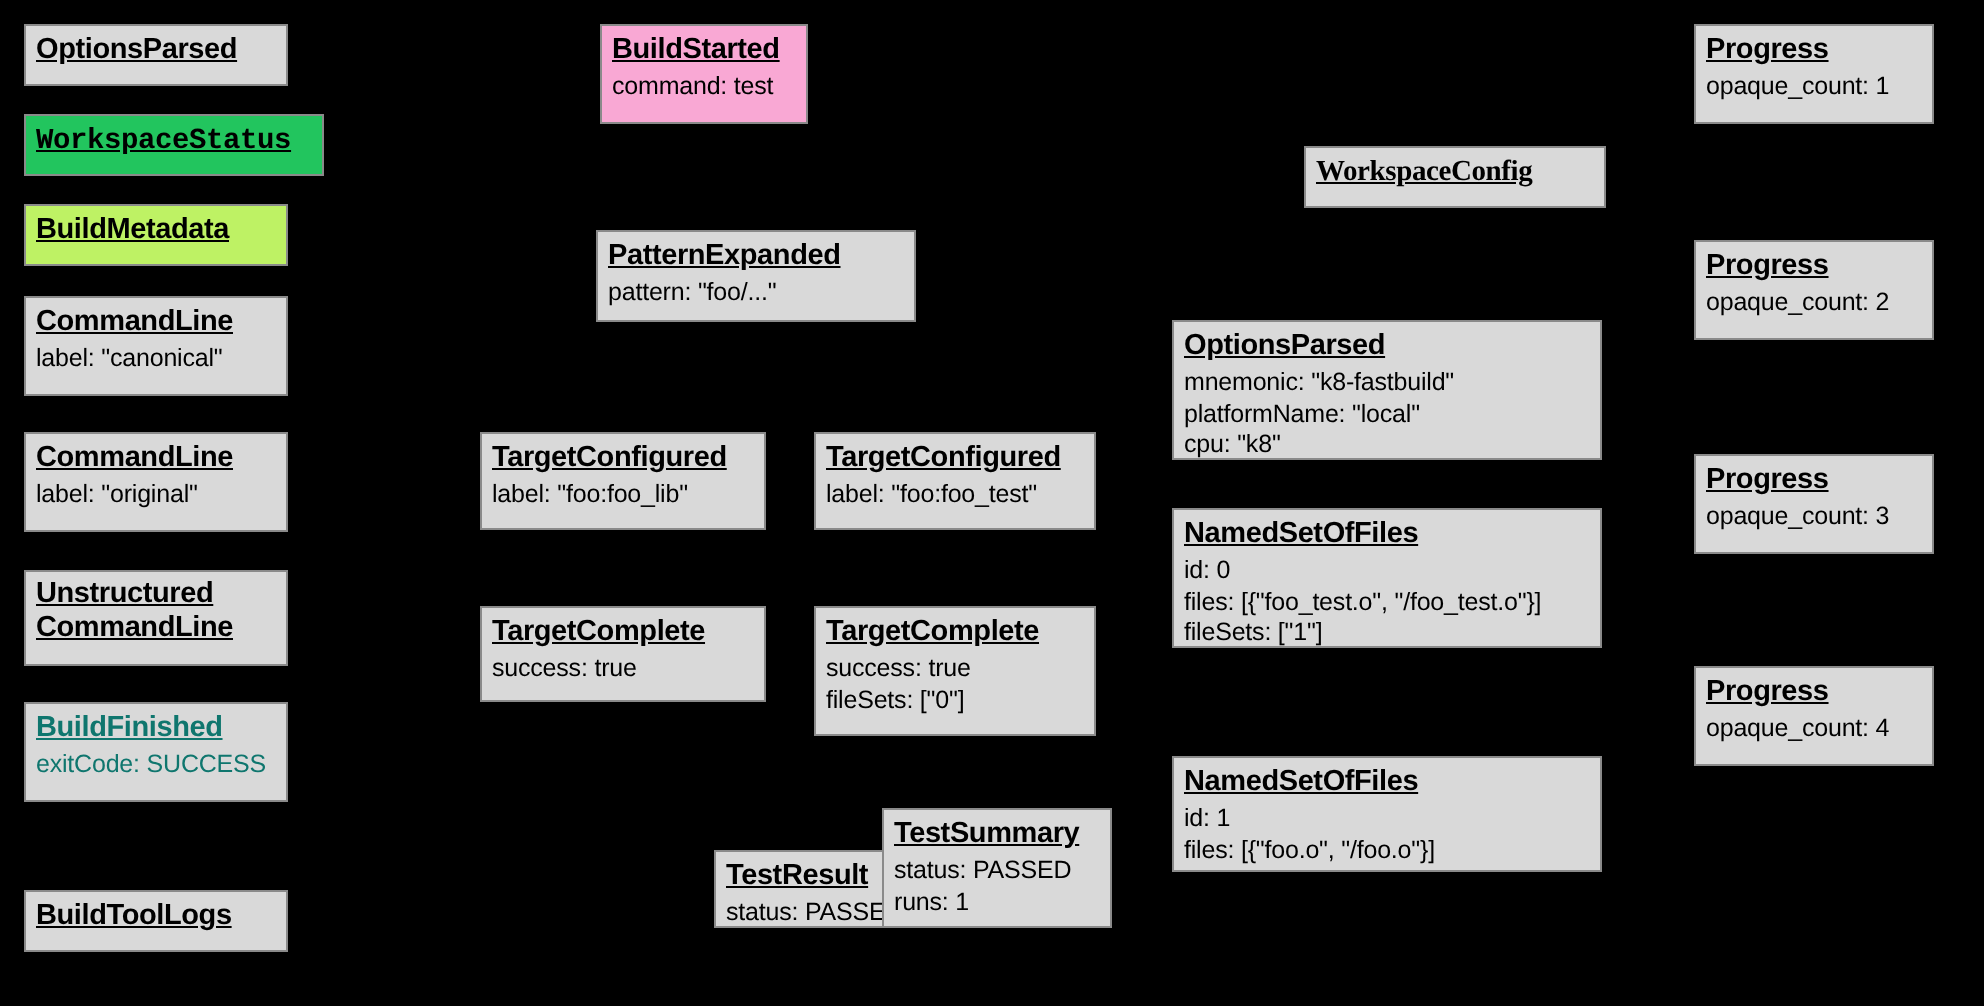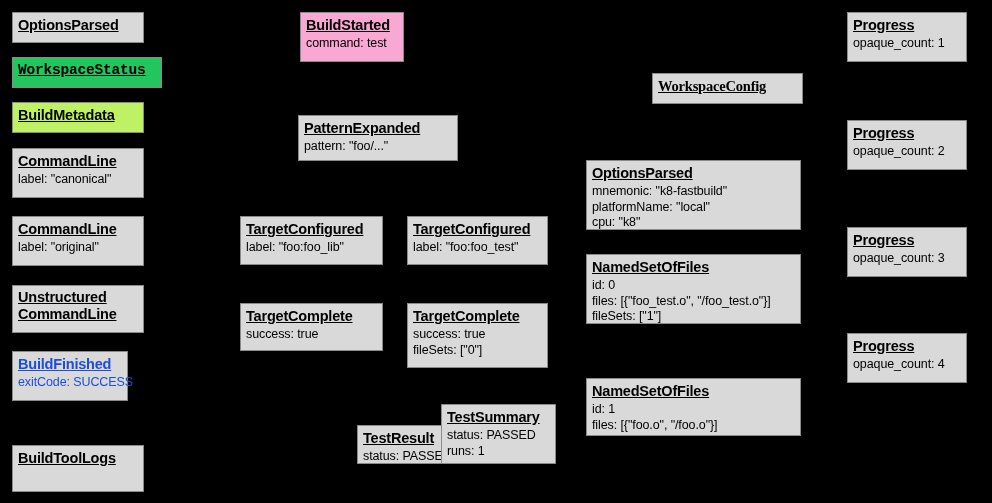--- a/index.html
+++ b/index.html
@@ -57,24 +57,24 @@
     <div class="node" style="left: 12px; top: 12px; width: 132px; height: 31px; background: rgb(217, 217, 217); border-color: rgb(138, 138, 138); color: rgb(0, 0, 0);"><span class="node-title">OptionsParsed</span><span class="fields"></span></div>
     <div class="node" style="left: 12px; top: 57px; width: 150px; height: 31px; background: #22c55e; border-color: rgb(138, 138, 138); color: rgb(0, 0, 0); font-family: Liberation Mono, monospace;"><span class="node-title">WorkspaceStatus</span><span class="fields"></span></div>
     <div class="node" style="left: 12px; top: 102px; width: 132px; height: 31px; background: #bef264; border-color: rgb(138, 138, 138); color: rgb(0, 0, 0);"><span class="node-title">BuildMetadata</span><span class="fields"></span></div>
     <div class="node" style="left: 12px; top: 148px; width: 132px; height: 50px; background: rgb(217, 217, 217); border-color: rgb(138, 138, 138); color: rgb(0, 0, 0);"><span class="node-title">CommandLine</span><span class="fields">
         <span class="node-field">label: "canonical"</span>
       </span></div>
     <div class="node" style="left: 12px; top: 216px; width: 132px; height: 50px; background: rgb(217, 217, 217); border-color: rgb(138, 138, 138); color: rgb(0, 0, 0);"><span class="node-title">CommandLine</span><span class="fields">
         <span class="node-field">label: "original"</span>
       </span></div>
     <div class="node" style="left: 12px; top: 285px; width: 132px; height: 48px; background: rgb(217, 217, 217); border-color: rgb(138, 138, 138); color: rgb(0, 0, 0);"><span class="node-title wrap">Unstructured CommandLine</span><span class="fields"></span></div>
-    <div class="node" style="left: 12px; top: 351px; width: 116px; height: 50px; background: rgb(217, 217, 217); border-color: rgb(138, 138, 138); color: #1d4ed8;"><span class="node-title">BuildFinished</span><span class="fields">
+    <div class="node" style="left: 12px; top: 351px; width: 132px; height: 50px; background: rgb(217, 217, 217); border-color: rgb(138, 138, 138); color: #0f766e;"><span class="node-title">BuildFinished</span><span class="fields">
         <span class="node-field">exitCode: SUCCESS</span>
       </span></div>
-    <div class="node" style="left: 12px; top: 445px; width: 132px; height: 47px; background: rgb(217, 217, 217); border-color: rgb(138, 138, 138); color: rgb(0, 0, 0);"><span class="node-title">BuildToolLogs</span><span class="fields"></span></div>
+    <div class="node" style="left: 12px; top: 445px; width: 132px; height: 31px; background: rgb(217, 217, 217); border-color: rgb(138, 138, 138); color: rgb(0, 0, 0);"><span class="node-title">BuildToolLogs</span><span class="fields"></span></div>
     <div class="node" style="left: 300px; top: 12px; width: 104px; height: 50px; background: #f9a8d4; border-color: rgb(138, 138, 138); color: rgb(0, 0, 0);"><span class="node-title">BuildStarted</span><span class="fields">
         <span class="node-field">command: test</span>
       </span></div>
     <div class="node" style="left: 298px; top: 115px; width: 160px; height: 46px; background: rgb(217, 217, 217); border-color: rgb(138, 138, 138); color: rgb(0, 0, 0);"><span class="node-title">PatternExpanded</span><span class="fields">
         <span class="node-field">pattern: "foo/..."</span>
       </span></div>
     <div class="node" style="left: 240px; top: 216px; width: 143px; height: 49px; background: rgb(217, 217, 217); border-color: rgb(138, 138, 138); color: rgb(0, 0, 0);"><span class="node-title">TargetConfigured</span><span class="fields">
         <span class="node-field">label: "foo:foo_lib"</span>
       </span></div>
     <div class="node" style="left: 407px; top: 216px; width: 141px; height: 49px; background: rgb(217, 217, 217); border-color: rgb(138, 138, 138); color: rgb(0, 0, 0);"><span class="node-title">TargetConfigured</span><span class="fields">

